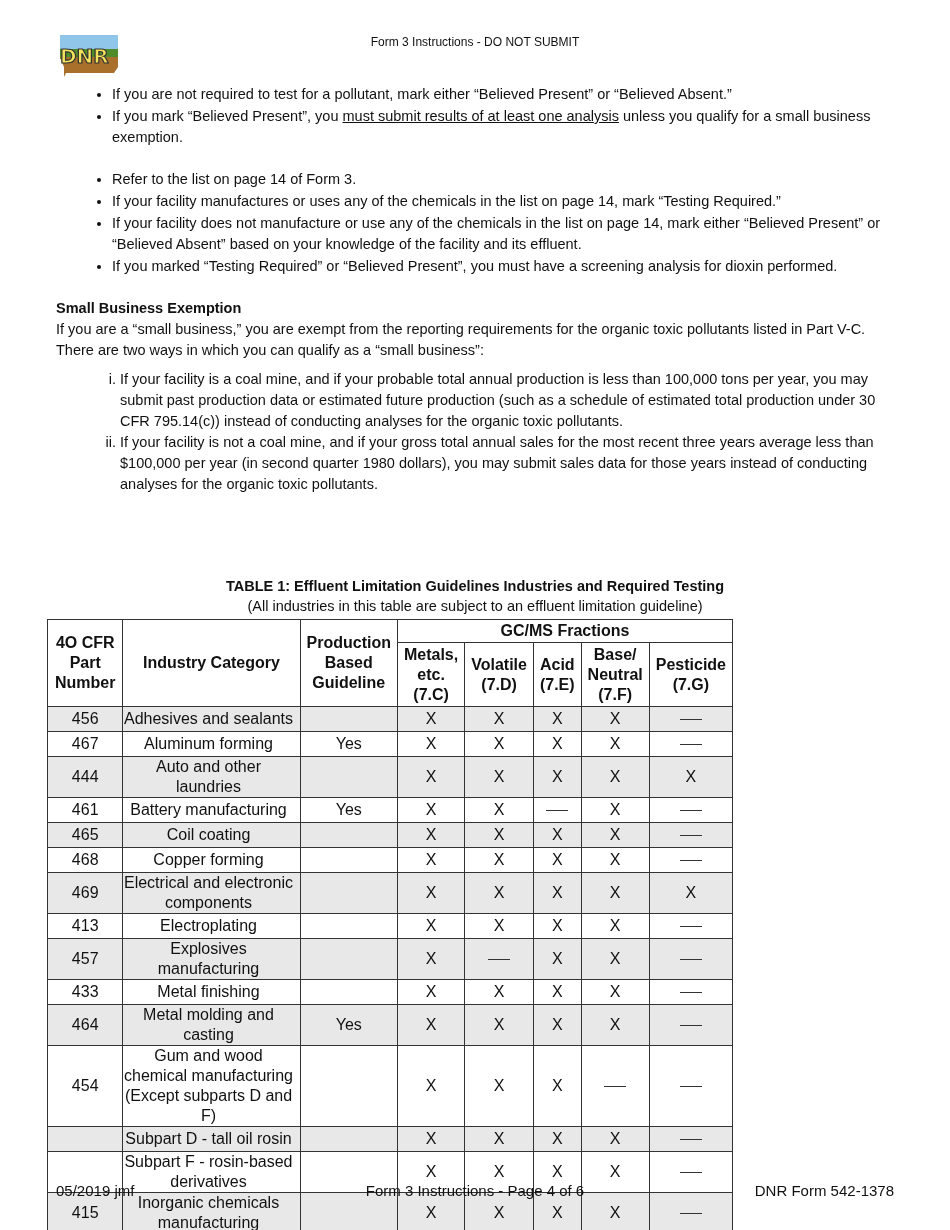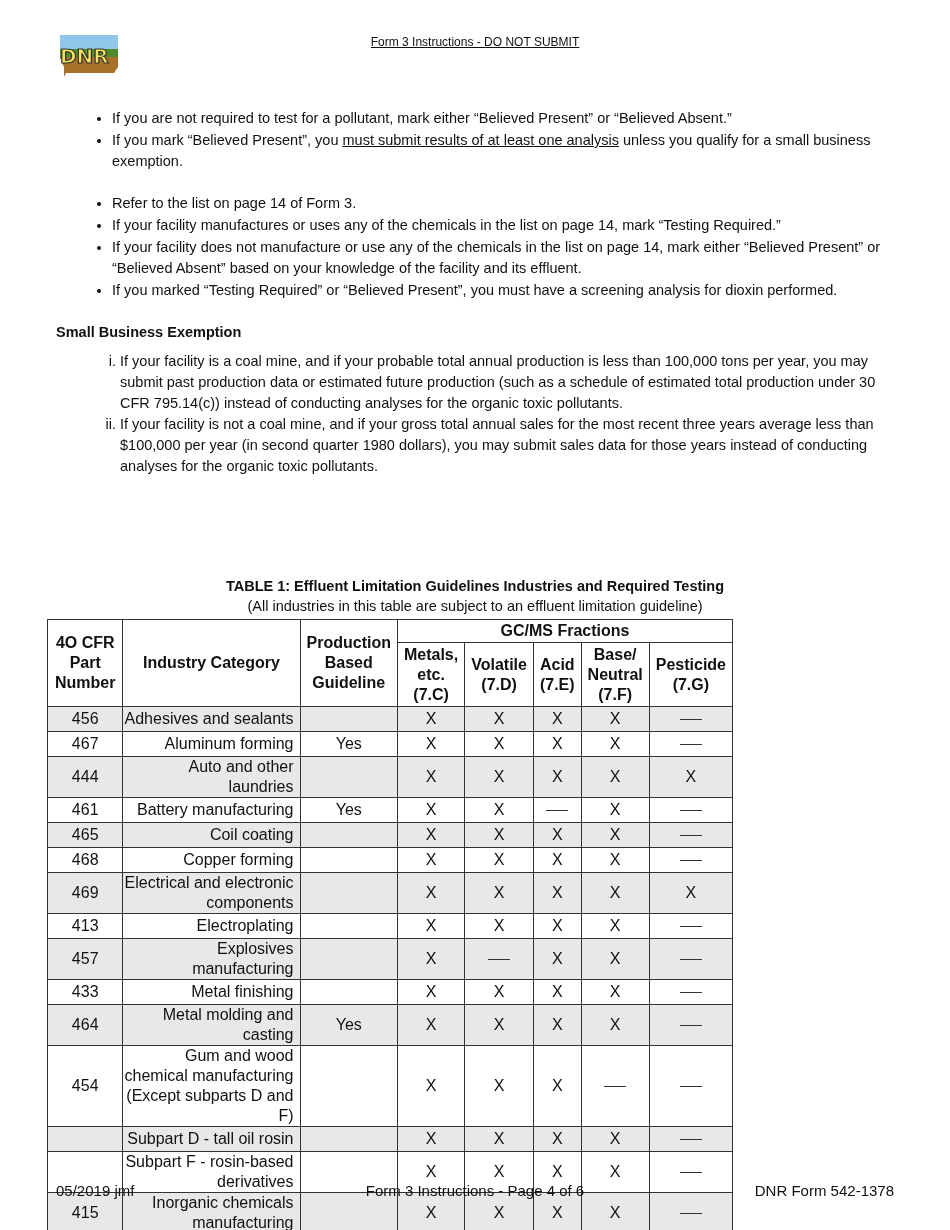--- a/index.html
+++ b/index.html
@@ -1,32 +1,32 @@
 <!DOCTYPE html>
 <html><head>
 <meta charset="utf-8">
 <style>
   html,body{margin:0;padding:0;background:#fff;}
   body{width:950px;height:1230px;position:relative;font-family:"Liberation Sans",sans-serif;color:#111;font-size:14.5px;overflow:hidden;}
   .logo{position:absolute;left:56px;top:33px;width:68px;height:44px;}
-  .hdr{position:absolute;top:35px;left:0;width:950px;text-align:center;font-size:12px;text-decoration:underline;}
-  .content{position:absolute;left:56px;top:108px;width:840px;line-height:21px;}
+  .hdr{position:absolute;top:35px;left:0;width:950px;text-align:center;font-size:12px;}
+  .content{position:absolute;left:56px;top:84px;width:840px;line-height:21px;}
   ul{margin:0;padding-left:56px;}
   ul li{margin:0 0 1px 0;}
   .u{text-decoration:underline;}
   .sec{font-weight:bold;}
   ol{margin:8px;padding-left:56px;list-style:lower-roman;}
   .sp{height:20px;}
   .tbl-title{position:absolute;top:578px;left:0;width:950px;text-align:center;font-weight:bold;font-size:14.5px;}
   .tbl-sub{position:absolute;top:598px;left:0;width:950px;text-align:center;font-size:14.5px;}
   table{position:absolute;left:47px;top:619px;width:686px;border-collapse:collapse;font-size:16px;}
   th,td{border:1px solid #333;padding:0 6px;}
   th{font-weight:bold;text-align:center;line-height:20px;}
   td{height:24px;text-align:center;}
-  td.cat{text-align:right;padding-left:0;line-height:20px;}
+  td.cat{text-align:center;padding-left:0;line-height:20px;}
   tr.sh td{background:#e8e8e8;}
   .dash{display:inline-block;width:22px;height:1px;background:#333;vertical-align:middle;}
   .ftr{position:absolute;top:1182px;font-size:15px;}
 </style>
 </head>
 <body>
 
 <svg class="logo" viewBox="0 0 68 44">
   <rect x="4" y="2" width="58" height="18" fill="#8fc6ea"></rect>
   <rect x="4" y="16" width="58" height="10" fill="#4f8a2b"></rect>
@@ -42,20 +42,21 @@
   </ul>
   <div class="sp"></div>
   <ul>
     <li>Refer to the list on page 14 of Form 3.</li>
     <li>If your facility manufactures or uses any of the chemicals in the list on page 14, mark “Testing Required.”</li>
     <li>If your facility does not manufacture or use any of the chemicals in the list on page 14, mark either “Believed Present” or “Believed Absent” based on your knowledge of the facility and its effluent.</li>
     <li>If you marked “Testing Required” or “Believed Present”, you must have a screening analysis for dioxin performed.</li>
   </ul>
   <div class="sp"></div>
   <div class="sec">Small Business Exemption</div>
+  <div>If you are a “small business,” you are exempt from the reporting requirements for the organic toxic pollutants listed in Part V-C. There are two ways in which you can qualify as a “small business”:</div>
   <ol>
     <li>If your facility is a coal mine, and if your probable total annual production is less than 100,000 tons per year, you may submit past production data or estimated future production (such as a schedule of estimated total production under 30 CFR 795.14(c)) instead of conducting analyses for the organic toxic pollutants.</li>
     <li>If your facility is not a coal mine, and if your gross total annual sales for the most recent three years average less than $100,000 per year (in second quarter 1980 dollars), you may submit sales data for those years instead of conducting analyses for the organic toxic pollutants.</li>
   </ol>
 </div>
 
 <div class="tbl-title">TABLE 1: Effluent Limitation Guidelines Industries and Required Testing</div>
 <div class="tbl-sub">(All industries in this table are subject to an effluent limitation guideline)</div>
 
 <table>

